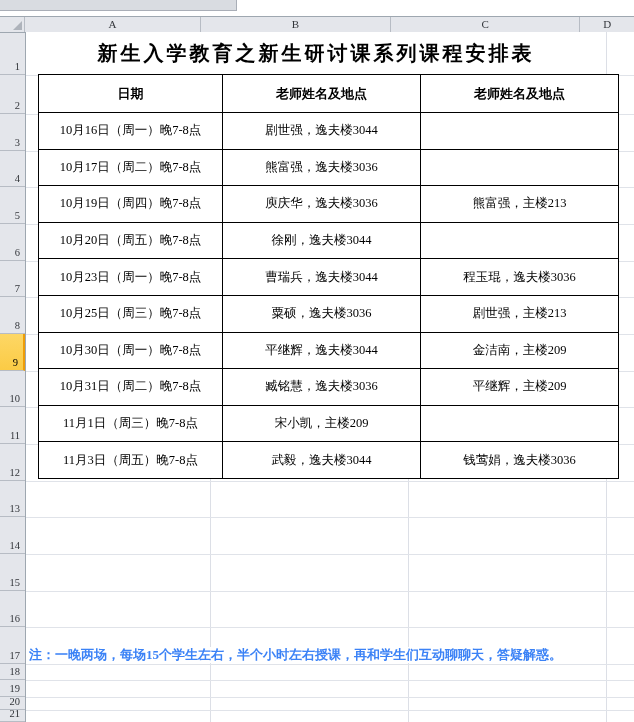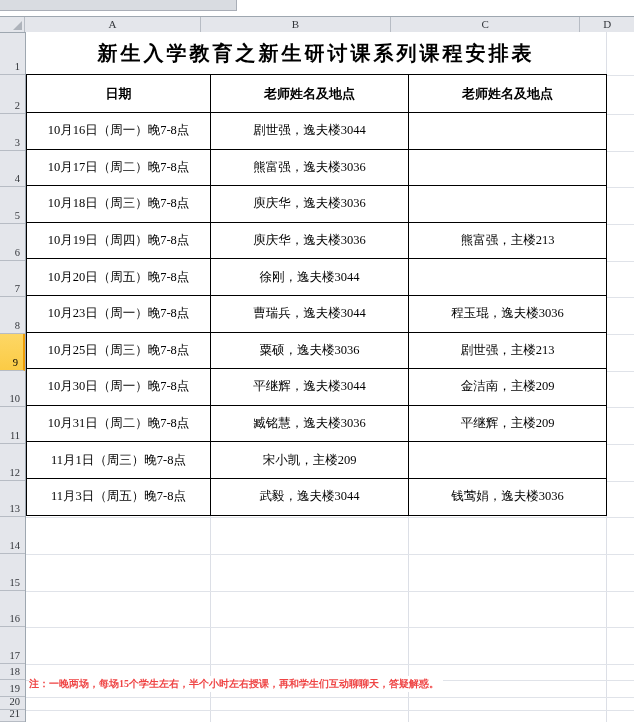--- a/index.html
+++ b/index.html
@@ -52,36 +52,36 @@
   .vline { position:absolute; top:0; bottom:0; width:1px; background:#DCDFE6; }
   .hline { position:absolute; left:0; right:0; height:1px; background:#E0E3E9; }
   
   .title-cell {
     position:absolute; left:0; top:0; width:580px; height:43px; background:#fff;
     display:flex; align-items:center; justify-content:center;
     font-size:20px; font-weight:bold; letter-spacing:3px; color:#000; white-space:nowrap;
   }
   
   table.schedule {
-    position:absolute; left:0; top:42px; width:580px;
+    position:absolute; left:12px; top:42px; width:580px;
     border-collapse:collapse; table-layout:fixed;
     font-family:"Liberation Serif", serif;
     padding-left:24px;
   }
   .schedule col.cA{width:184px} .schedule col.cB{width:198px} .schedule col.cC{width:198px}
   .schedule th, .schedule td {
     border:1.5px solid #000; background:#fff; text-align:center; vertical-align:middle;
     padding:0; white-space:nowrap; overflow:hidden; color:#000;
   }
   .schedule th { height:38px; font-size:13px; font-weight:bold; }
   .schedule td { height:36.6px; font-size:12.5px; }
   
   .note-cell {
-    position:absolute; left:3px; top:644px; height:16px; background:#fff;
-    font-size:10px; font-weight:bold; color:#ef4444; white-space:nowrap;
+    position:absolute; left:3px; top:615px; height:16px; background:#fff;
+    font-size:13px; font-weight:bold; color:#3b82f6; white-space:nowrap;
     line-height:16px; padding-right:4px;
   }
 </style>
 </head>
 <body>
 
 <div class="spreadsheet">
 
   <div class="formula-remnant"></div>
 
@@ -163,25 +163,20 @@
         <td>10月16日（周一）晚7-8点</td>
         <td>剧世强，逸夫楼3044</td>
         <td></td>
       </tr>
       <tr>
         <td>10月17日（周二）晚7-8点</td>
         <td>熊富强，逸夫楼3036</td>
         <td></td>
       </tr>
       <tr>
-        <td>10月18日（周三）晚7-8点</td>
-        <td>庾庆华，逸夫楼3036</td>
-        <td></td>
-      </tr>
-      <tr>
         <td>10月19日（周四）晚7-8点</td>
         <td>庾庆华，逸夫楼3036</td>
         <td>熊富强，主楼213</td>
       </tr>
       <tr>
         <td>10月20日（周五）晚7-8点</td>
         <td>徐刚，逸夫楼3044</td>
         <td></td>
       </tr>
       <tr>

